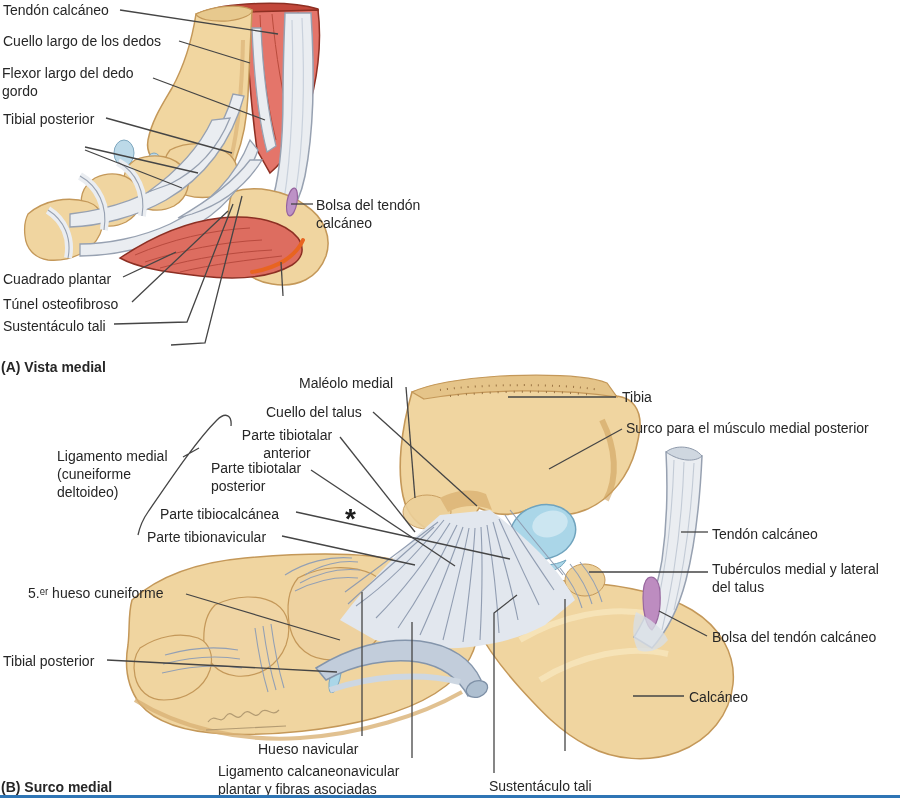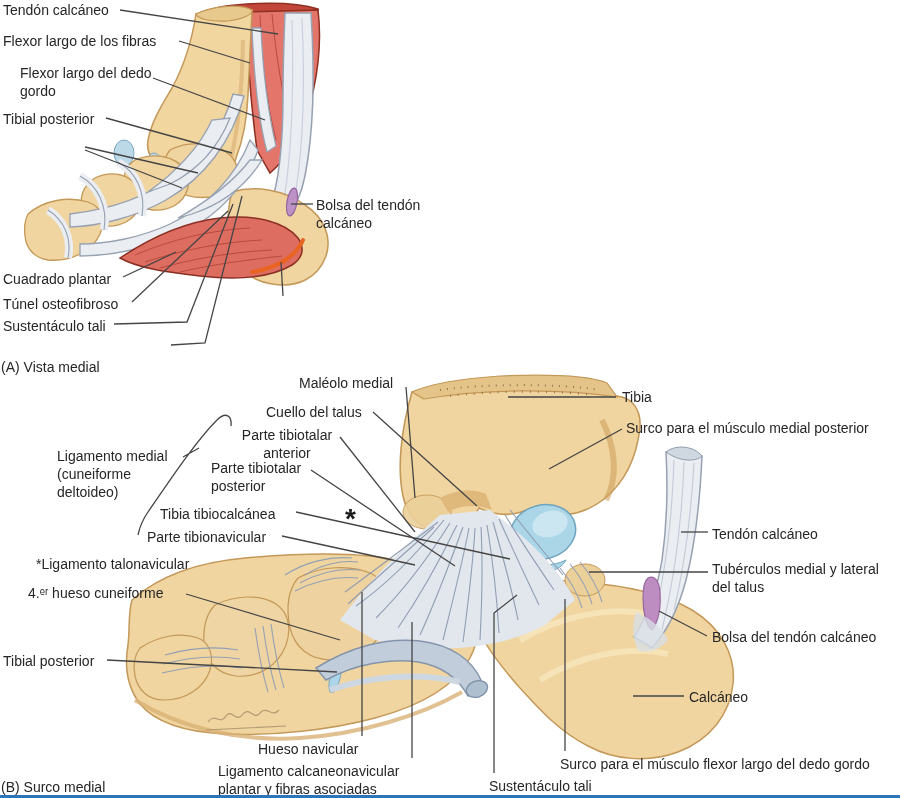--- a/index.html
+++ b/index.html
@@ -1,20 +1,20 @@
 <!DOCTYPE html>
 <html><head>
 <meta charset="utf-8">
 <style>
   html,body{margin:0;padding:0;background:#ffffff;}
   .stage{position:relative;width:900px;height:798px;background:#ffffff;
          font-family:"Liberation Sans","DejaVu Sans",sans-serif;color:#262626;overflow:hidden;}
   .stage svg{position:absolute;left:0;top:0;}
   .lbl{position:absolute;font-size:14px;line-height:1.3;white-space:pre-line;}
-  .cap{font-weight:normal;}
+  .cap{font-weight:bold;}
   .ctr{text-align:center;}
   .rule{position:absolute;left:0;width:100%;height:3px;}
 </style>
 </head>
 <body>
 
 <div class="stage">
 
 <svg width="900" height="798" viewBox="0 0 900 798">
 
@@ -159,53 +159,51 @@
     <path d="M 659,611 L 707,636"></path>
     <path d="M 633,696 L 684,696"></path>
     <path d="M 565,599 L 565,751"></path>
     <path d="M 517,595 L 494,613 L 494,773"></path>
     <path d="M 362,592 L 362,736"></path>
     <path d="M 412,622 L 412,758"></path>
   </g>
 </svg>
 
 <div class="lbl" style="left:3px;top:1px">Tendón calcáneo</div>
-<div class="lbl" style="left:3px;top:32px">Flexor largo de los fibras</div>
-<div class="lbl" style="left:20px;top:64px;width:165px">Flexor largo del dedo gordo</div>
+<div class="lbl" style="left:3px;top:32px">Cuello largo de los dedos</div>
+<div class="lbl" style="left:2px;top:64px;width:165px">Flexor largo del dedo gordo</div>
 <div class="lbl" style="left:3px;top:110px">Tibial posterior</div>
 <div class="lbl" style="left:3px;top:270px">Cuadrado plantar</div>
 <div class="lbl" style="left:3px;top:295px">Túnel osteofibroso</div>
 <div class="lbl" style="left:3px;top:317px">Sustentáculo tali</div>
 <div class="lbl cap" style="left:1px;top:358px">(A) Vista medial</div>
 <div class="lbl" style="left:316px;top:196px;width:130px">Bolsa del tendón
 calcáneo</div>
 
 <div class="lbl" style="left:299px;top:374px">Maléolo medial</div>
 <div class="lbl" style="left:266px;top:403px">Cuello del talus</div>
 <div class="lbl ctr" style="left:234px;top:426px;width:106px">Parte tibiotalar
 anterior</div>
 <div class="lbl" style="left:211px;top:459px;width:106px">Parte tibiotalar
 posterior</div>
-<div class="lbl" style="left:160px;top:505px">Tibia tibiocalcánea</div>
+<div class="lbl" style="left:160px;top:505px">Parte tibiocalcánea</div>
 <div class="lbl" style="left:147px;top:528px">Parte tibionavicular</div>
 <div class="lbl" style="left:57px;top:447px;width:125px">Ligamento medial
 (cuneiforme
 deltoideo)</div>
-<div class="lbl" style="left:36px;top:555px">*Ligamento talonavicular</div>
-<div class="lbl" style="left:28px;top:584px">4.ᵉʳ hueso cuneiforme</div>
+<div class="lbl" style="left:28px;top:584px">5.ᵉʳ hueso cuneiforme</div>
 <div class="lbl" style="left:3px;top:652px">Tibial posterior</div>
 <div class="lbl cap" style="left:1px;top:778px">(B) Surco medial</div>
 <div class="lbl" style="left:622px;top:388px">Tibia</div>
 <div class="lbl" style="left:626px;top:419px">Surco para el músculo medial posterior</div>
 <div class="lbl" style="left:712px;top:525px">Tendón calcáneo</div>
 <div class="lbl" style="left:712px;top:560px;width:200px">Tubérculos medial y lateral
 del talus</div>
 <div class="lbl" style="left:712px;top:628px">Bolsa del tendón calcáneo</div>
 <div class="lbl" style="left:689px;top:688px">Calcáneo</div>
-<div class="lbl" style="left:560px;top:755px">Surco para el músculo flexor largo del dedo gordo</div>
 <div class="lbl" style="left:489px;top:777px">Sustentáculo tali</div>
 <div class="lbl" style="left:258px;top:740px">Hueso navicular</div>
 <div class="lbl" style="left:218px;top:762px;width:215px">Ligamento calcaneonavicular
 plantar y fibras asociadas</div>
 
 <div class="rule" style="top:795px;background:#2e75b5"></div>
 
 </div>
 
 </body></html>

